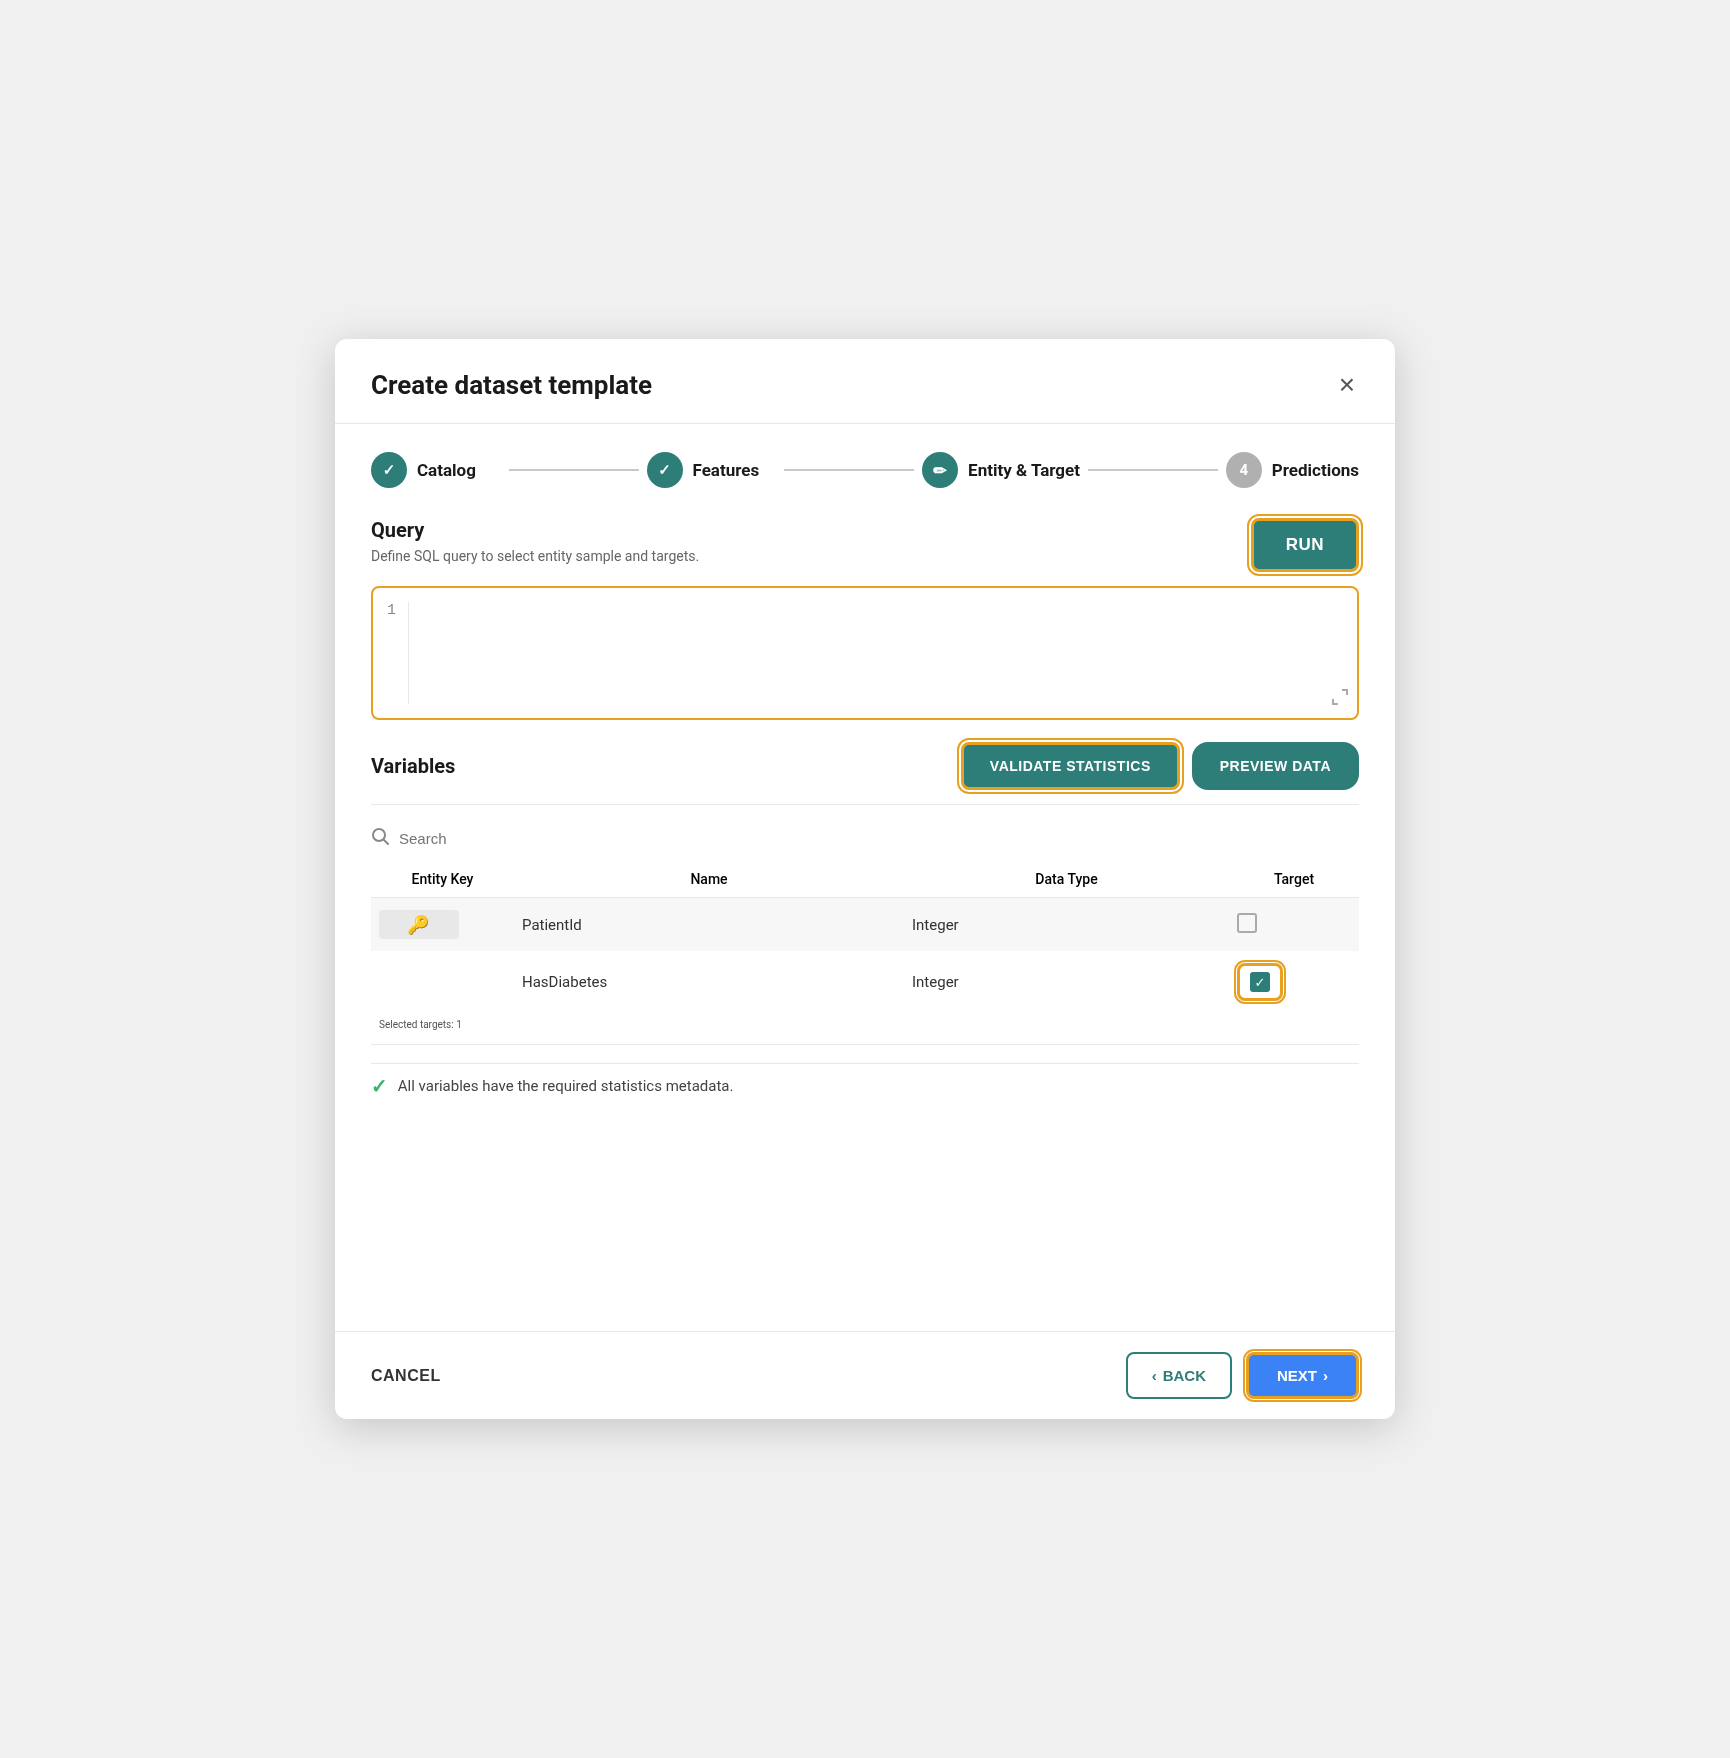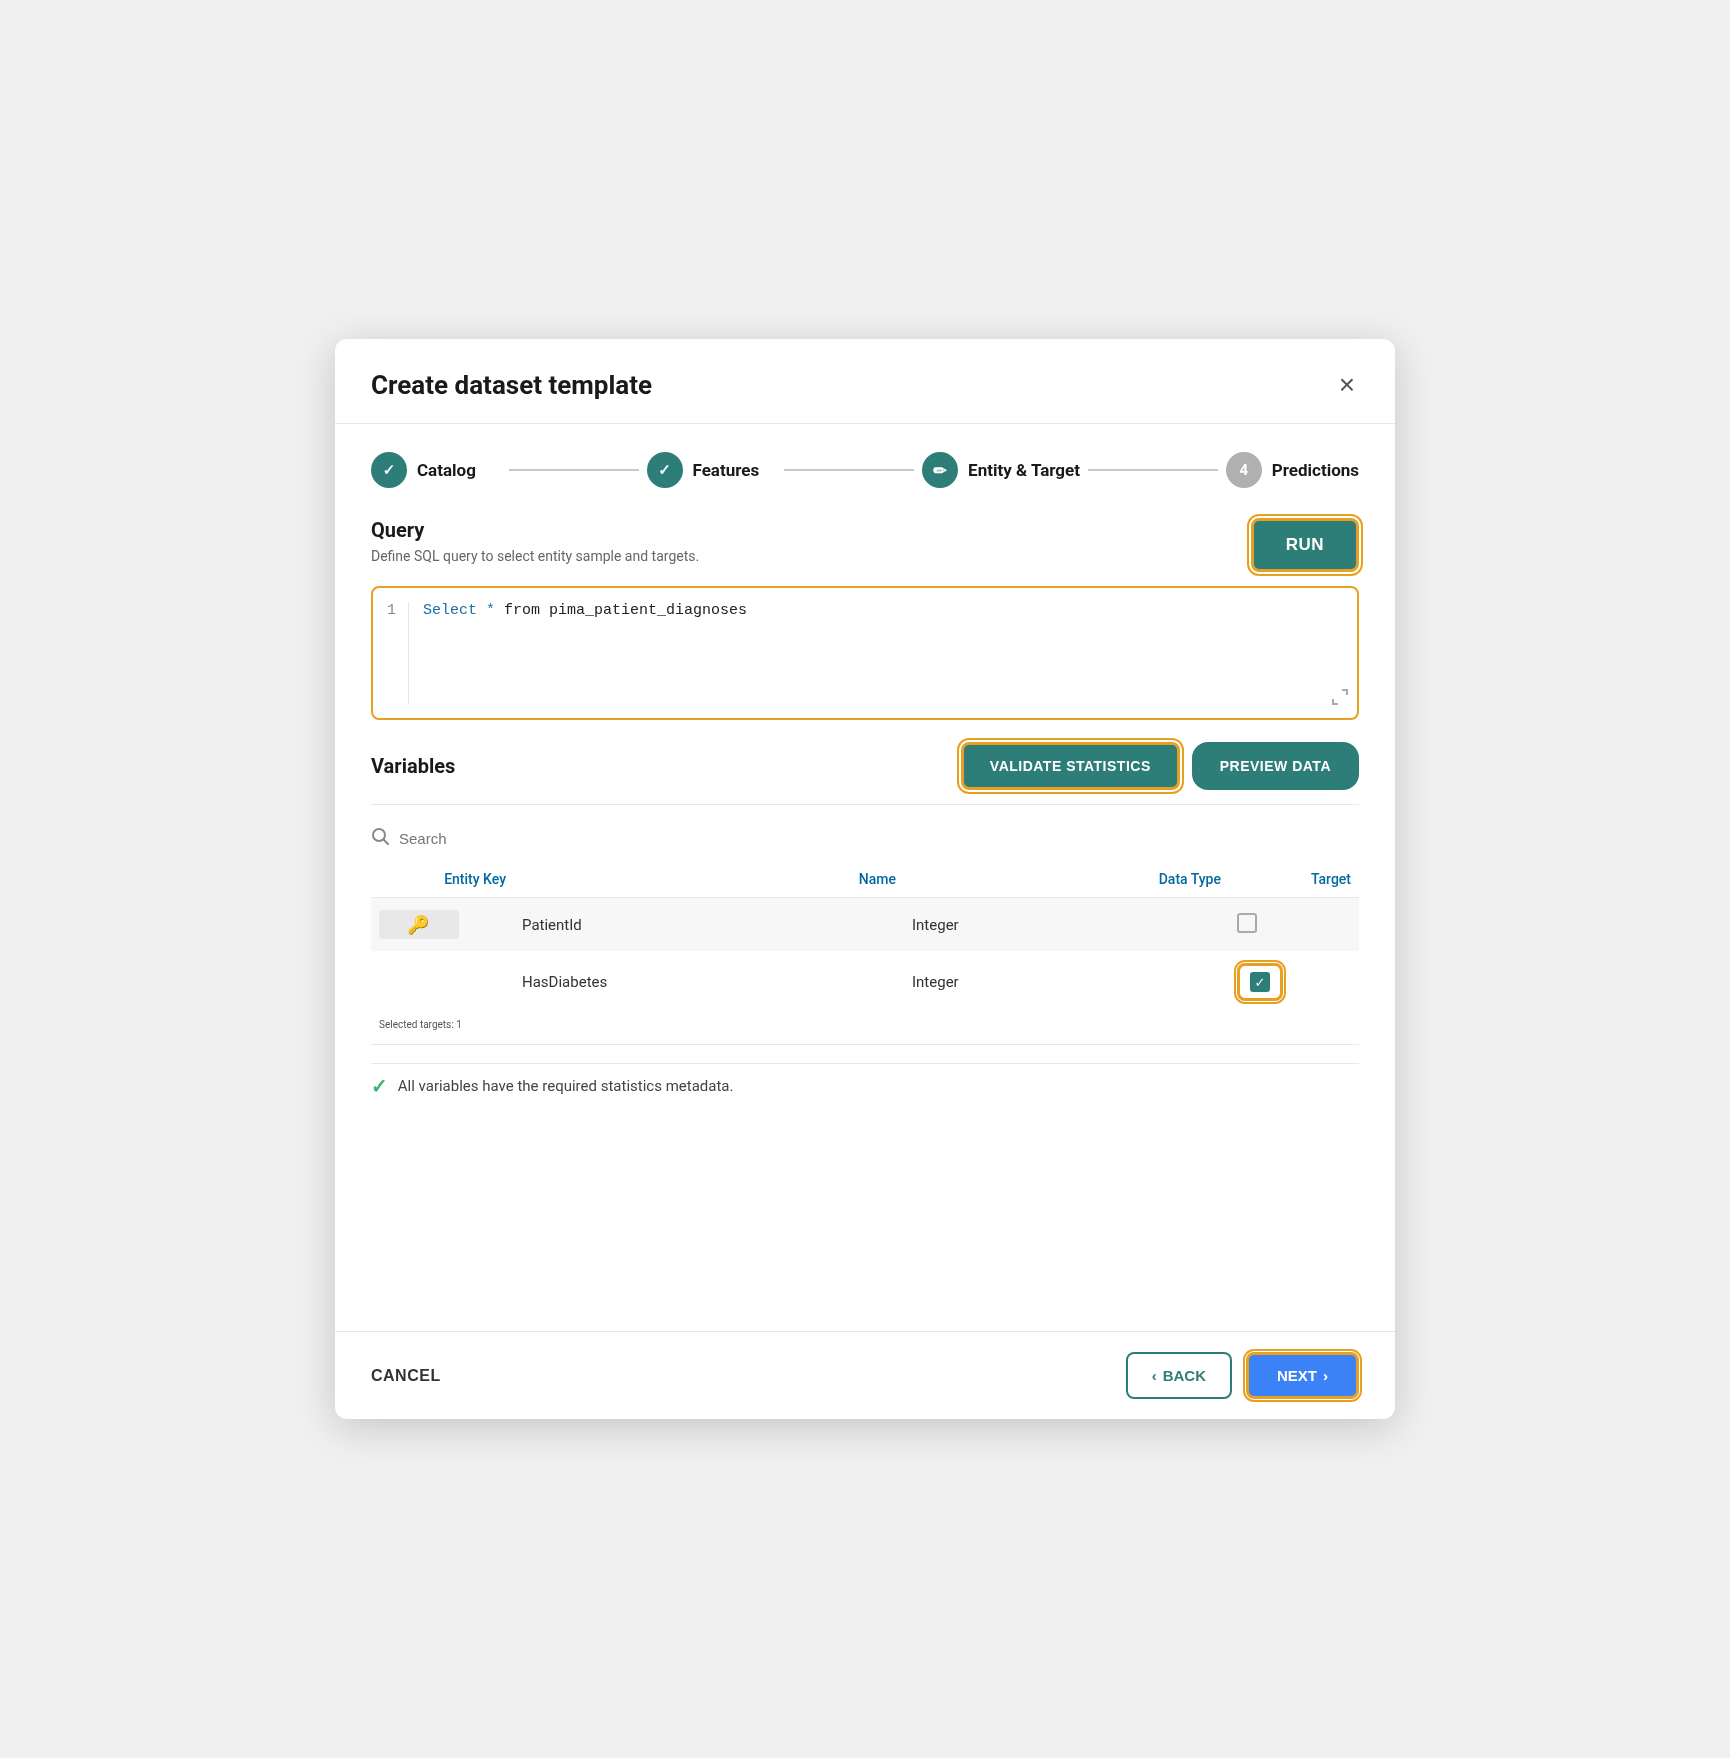--- a/index.html
+++ b/index.html
@@ -234,24 +234,24 @@
     .table-wrapper {
       width: 100%;
       border-collapse: collapse;
       margin-top: 4px;
     }
     .table-wrapper thead tr {
       border-bottom: 1px solid #e8e8e8;
     }
     .table-wrapper th {
       font-size: 14px;
-      color: #0369a1;
+      color: #000000;
       font-weight: 500;
       padding: 10px 8px;
-      text-align: right;
+      text-align: center;
     }
     .th-entity-key {
       width: 110px;
     }
     .th-name { width: 300px; }
     .th-datatype { width: 250px; }
     .th-target { width: 100px; }
     .table-wrapper td {
       font-size: 15px;
       color: #333;
@@ -426,23 +426,20 @@
         <div class="query-label">Query</div>
         <div class="query-desc">Define SQL query to select entity sample and targets.</div>
       </div>
       <button class="run-btn">RUN</button>
     </div>
 
     <div class="sql-editor-wrapper">
       <div class="sql-editor">
         <div class="sql-line-numbers">
           <div>1</div>
-        </div>
-        <div class="sql-code">
-          <span style="color:#1a6fa8;">Select </span><span style="color:#1a6fa8;">* </span><span>from pima_patient_diagnoses</span>
         </div>
       </div>
       <div class="expand-icon">
         <svg width="18" height="18" viewBox="0 0 18 18" fill="none">
           <polyline points="11,2 16,2 16,7" stroke="#aaa" stroke-width="2" fill="none"></polyline>
           <polyline points="7,16 2,16 2,11" stroke="#aaa" stroke-width="2" fill="none"></polyline>
         </svg>
       </div>
     </div>
 

